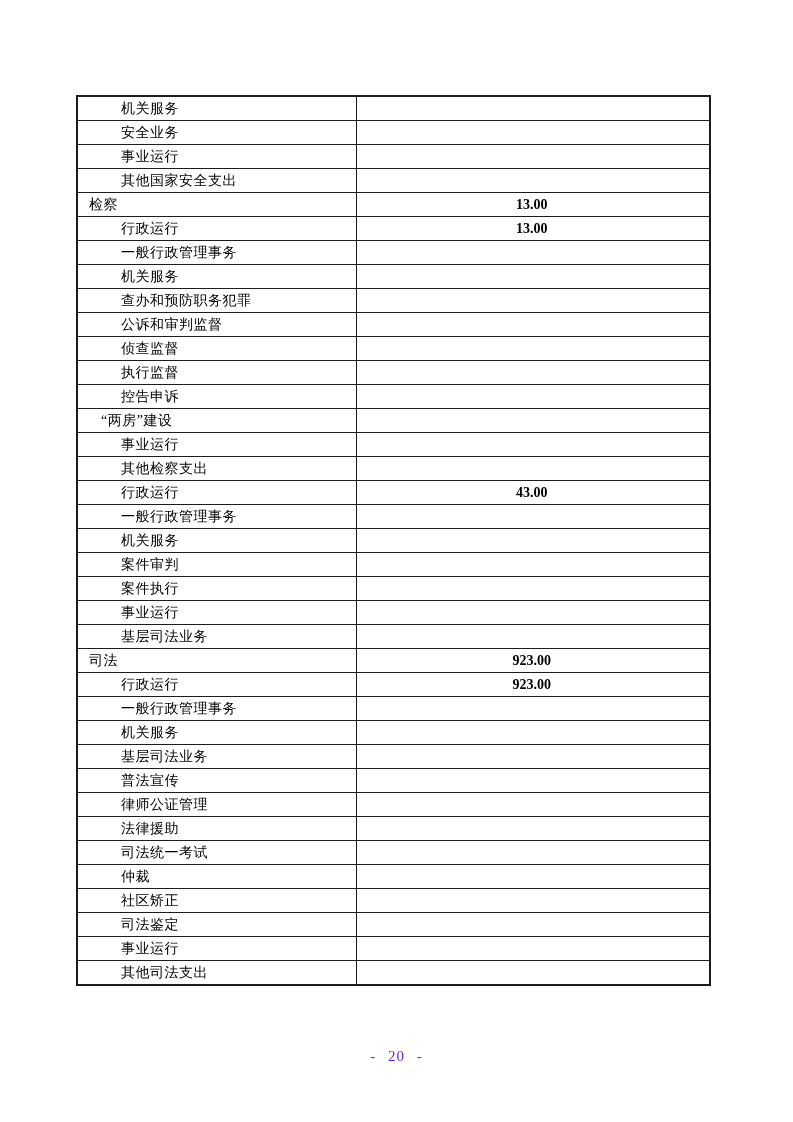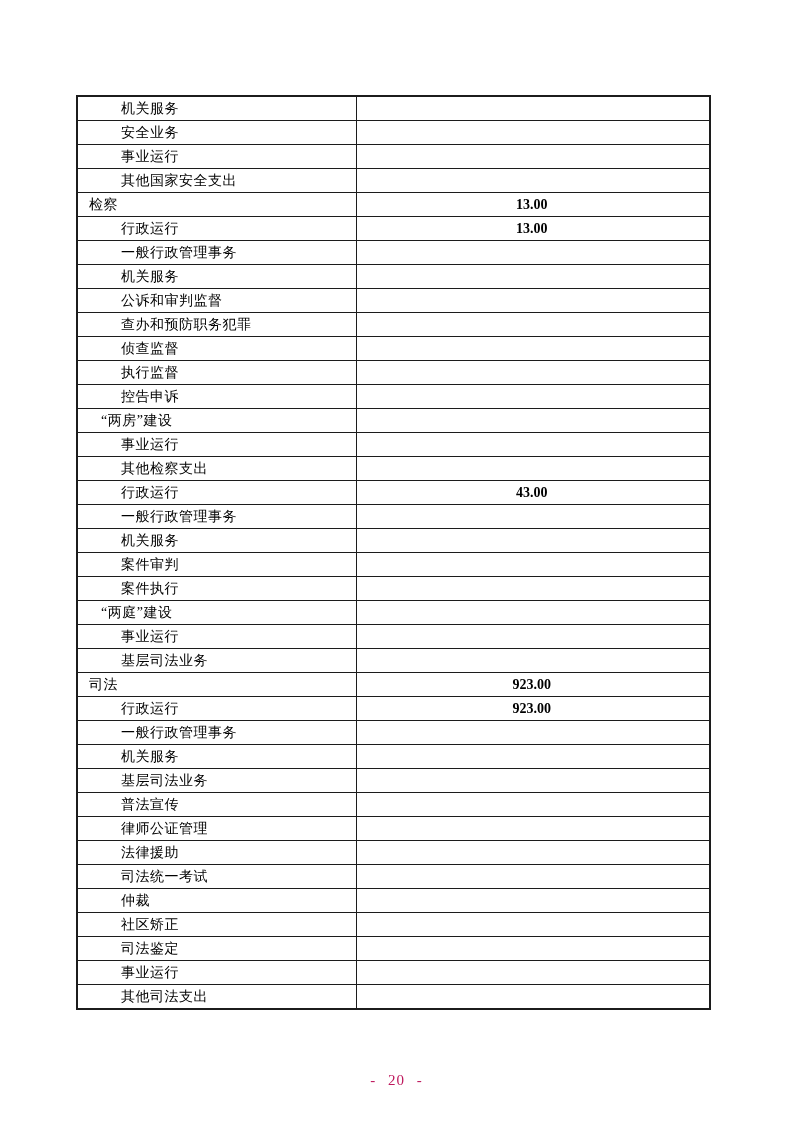--- a/index.html
+++ b/index.html
@@ -45,27 +45,27 @@
   td.label-cell.indent-2 { padding-left: 43px; }
   td.label-cell.quote    { padding-left: 23px; }
   td.value-cell {
     text-align: center;
     padding-right: 2px;
     font-weight: bold;
   }
   .page-footer {
     position: absolute;
     left: 0;
-    top: 1072px;
+    top: 1048px;
     width: 100%;
     text-align: center;
     font-size: 15px;
     letter-spacing: 1px;
     word-spacing: 7px;
-    color: #be185d;
+    color: #6d28d9;
   }
 </style>
 </head>
 <body>
 
 <div class="page">
 
   <table class="budget-table">
     <colgroup>
       <col class="c1">
@@ -98,25 +98,25 @@
         </tr>
         <tr>
           <td class="label-cell indent-2">一般行政管理事务</td>
           <td class="value-cell"></td>
         </tr>
         <tr>
           <td class="label-cell indent-2">机关服务</td>
           <td class="value-cell"></td>
         </tr>
         <tr>
+          <td class="label-cell indent-2">查办和预防职务犯罪</td>
+          <td class="value-cell"></td>
+        </tr>
+        <tr>
           <td class="label-cell indent-2">公诉和审判监督</td>
-          <td class="value-cell"></td>
-        </tr>
-        <tr>
-          <td class="label-cell indent-2">查办和预防职务犯罪</td>
           <td class="value-cell"></td>
         </tr>
         <tr>
           <td class="label-cell indent-2">侦查监督</td>
           <td class="value-cell"></td>
         </tr>
         <tr>
           <td class="label-cell indent-2">执行监督</td>
           <td class="value-cell"></td>
         </tr>
@@ -150,24 +150,20 @@
         </tr>
         <tr>
           <td class="label-cell indent-2">案件审判</td>
           <td class="value-cell"></td>
         </tr>
         <tr>
           <td class="label-cell indent-2">案件执行</td>
           <td class="value-cell"></td>
         </tr>
         <tr>
-          <td class="label-cell indent-2 quote">“两庭”建设</td>
-          <td class="value-cell"></td>
-        </tr>
-        <tr>
           <td class="label-cell indent-2">事业运行</td>
           <td class="value-cell"></td>
         </tr>
         <tr>
           <td class="label-cell indent-2">基层司法业务</td>
           <td class="value-cell"></td>
         </tr>
         <tr>
           <td class="label-cell indent-1">司法</td>
           <td class="value-cell">923.00</td>

